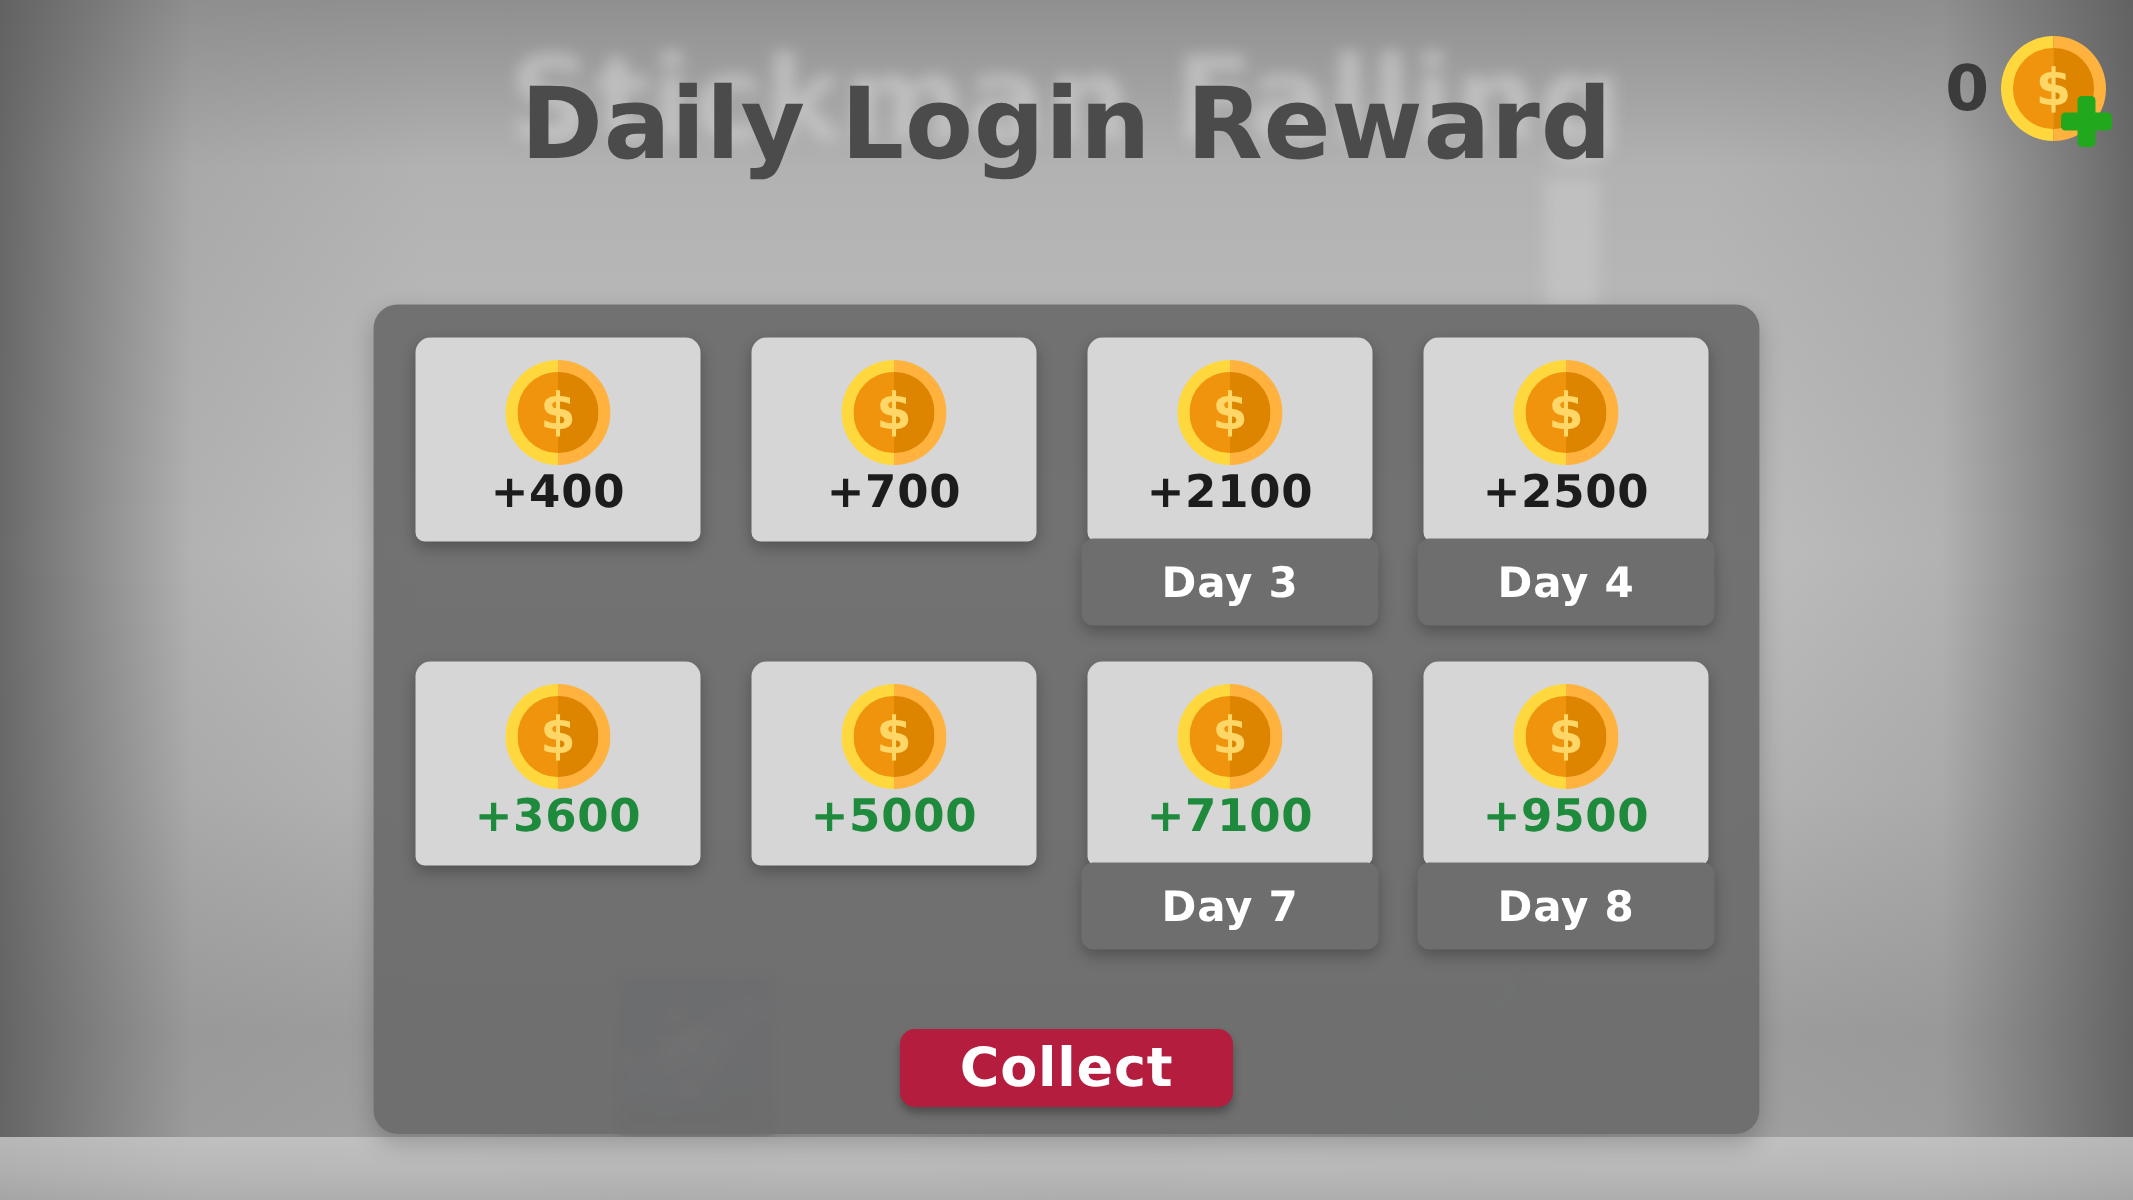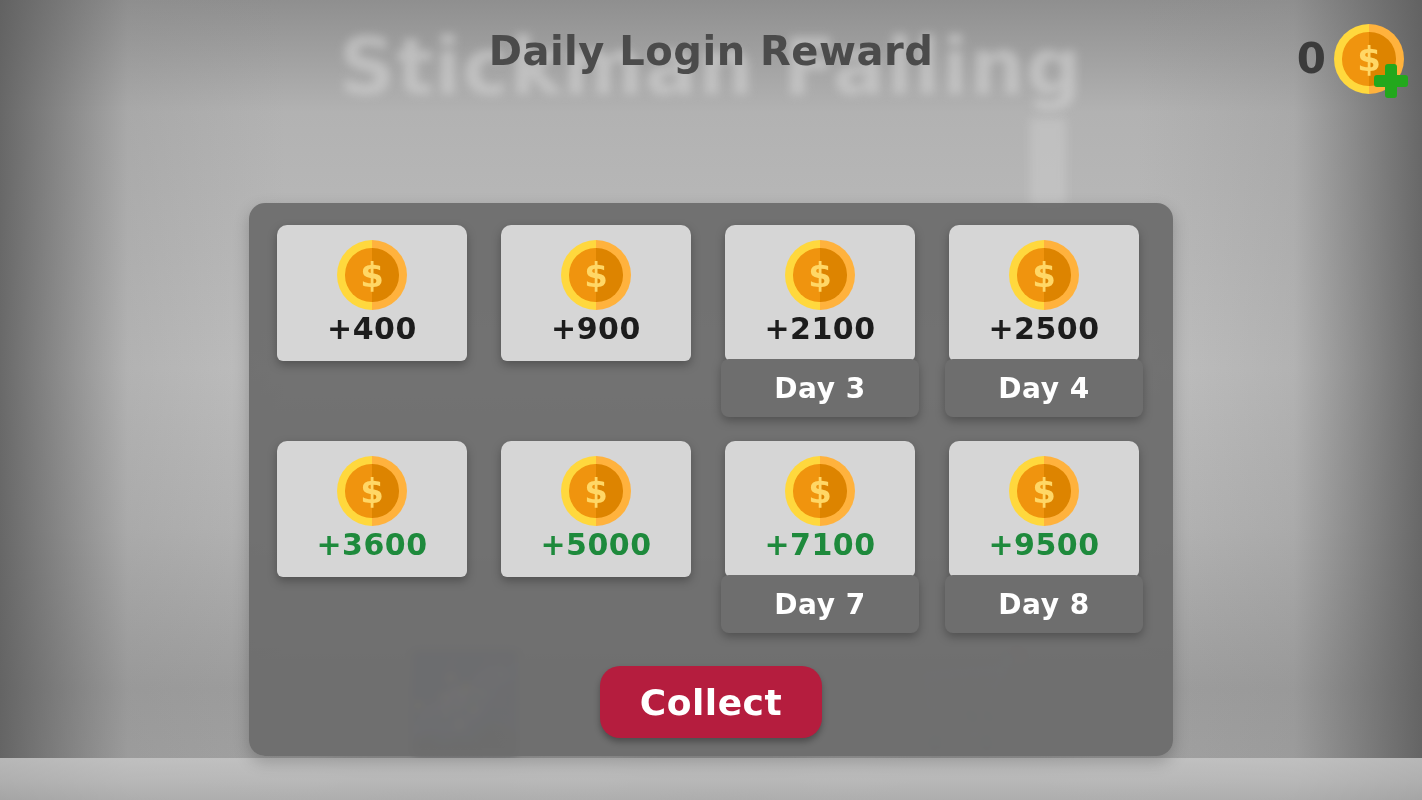--- a/index.html
+++ b/index.html
@@ -101,24 +101,24 @@
     left: 1030px; top: 118px;
     width: 36px; height: 90px;
     background: #cdcdcd;
     filter: blur(5px);
     opacity: .5;
   }
 
   
   .page-title {
     position: absolute;
-    top: 28px;
+    top: 44px;
     left: 0; right: 0;
     text-align: center;
-    font-size: 40px;
+    font-size: 66px;
     font-weight: bold;
     color: #4b4b4b;
     letter-spacing: 0.5px;
     font-family: "DejaVu Sans", sans-serif;
   }
 
   .coin-counter {
     position: absolute;
     top: 24px;
     right: 18px;
@@ -253,24 +253,24 @@
   }
   .card-footer.today { background: #d9181a; }
 
   
   .collect-button {
     position: absolute;
     left: 50%;
     transform: translateX(-50%);
     bottom: 18px;
     width: 222px;
-    height: 72px;
+    height: 52px;
     background: #b51d3e;
     border: none;
-    border-radius: 20px;
+    border-radius: 10px;
     color: #ffffff;
     font-size: 36px;
     font-weight: bold;
     font-family: "DejaVu Sans", sans-serif;
     letter-spacing: 0.5px;
     cursor: pointer;
     box-shadow: 0 4px 6px rgba(0,0,0,0.3);
   }
 </style>
 </head>
@@ -330,21 +330,21 @@
           <div class="card-body">
             <div class="coin" style="width: 70px; height: 70px;">
               <span class="half-l"></span>
               <span class="half-r"></span>
               <span class="inner">
                 <span class="il"></span>
                 <span class="ir"></span>
               </span>
               <span class="dollar" style="font-size:34px;">$</span>
             </div>
-            <div class="card-amount">+900</div>
+            <div class="card-amount">+700</div>
           </div>
         </div>
         <div class="day-card">
           <div class="card-body">
             <div class="coin" style="width: 70px; height: 70px;">
               <span class="half-l"></span>
               <span class="half-r"></span>
               <span class="inner">
                 <span class="il"></span>
                 <span class="ir"></span>

